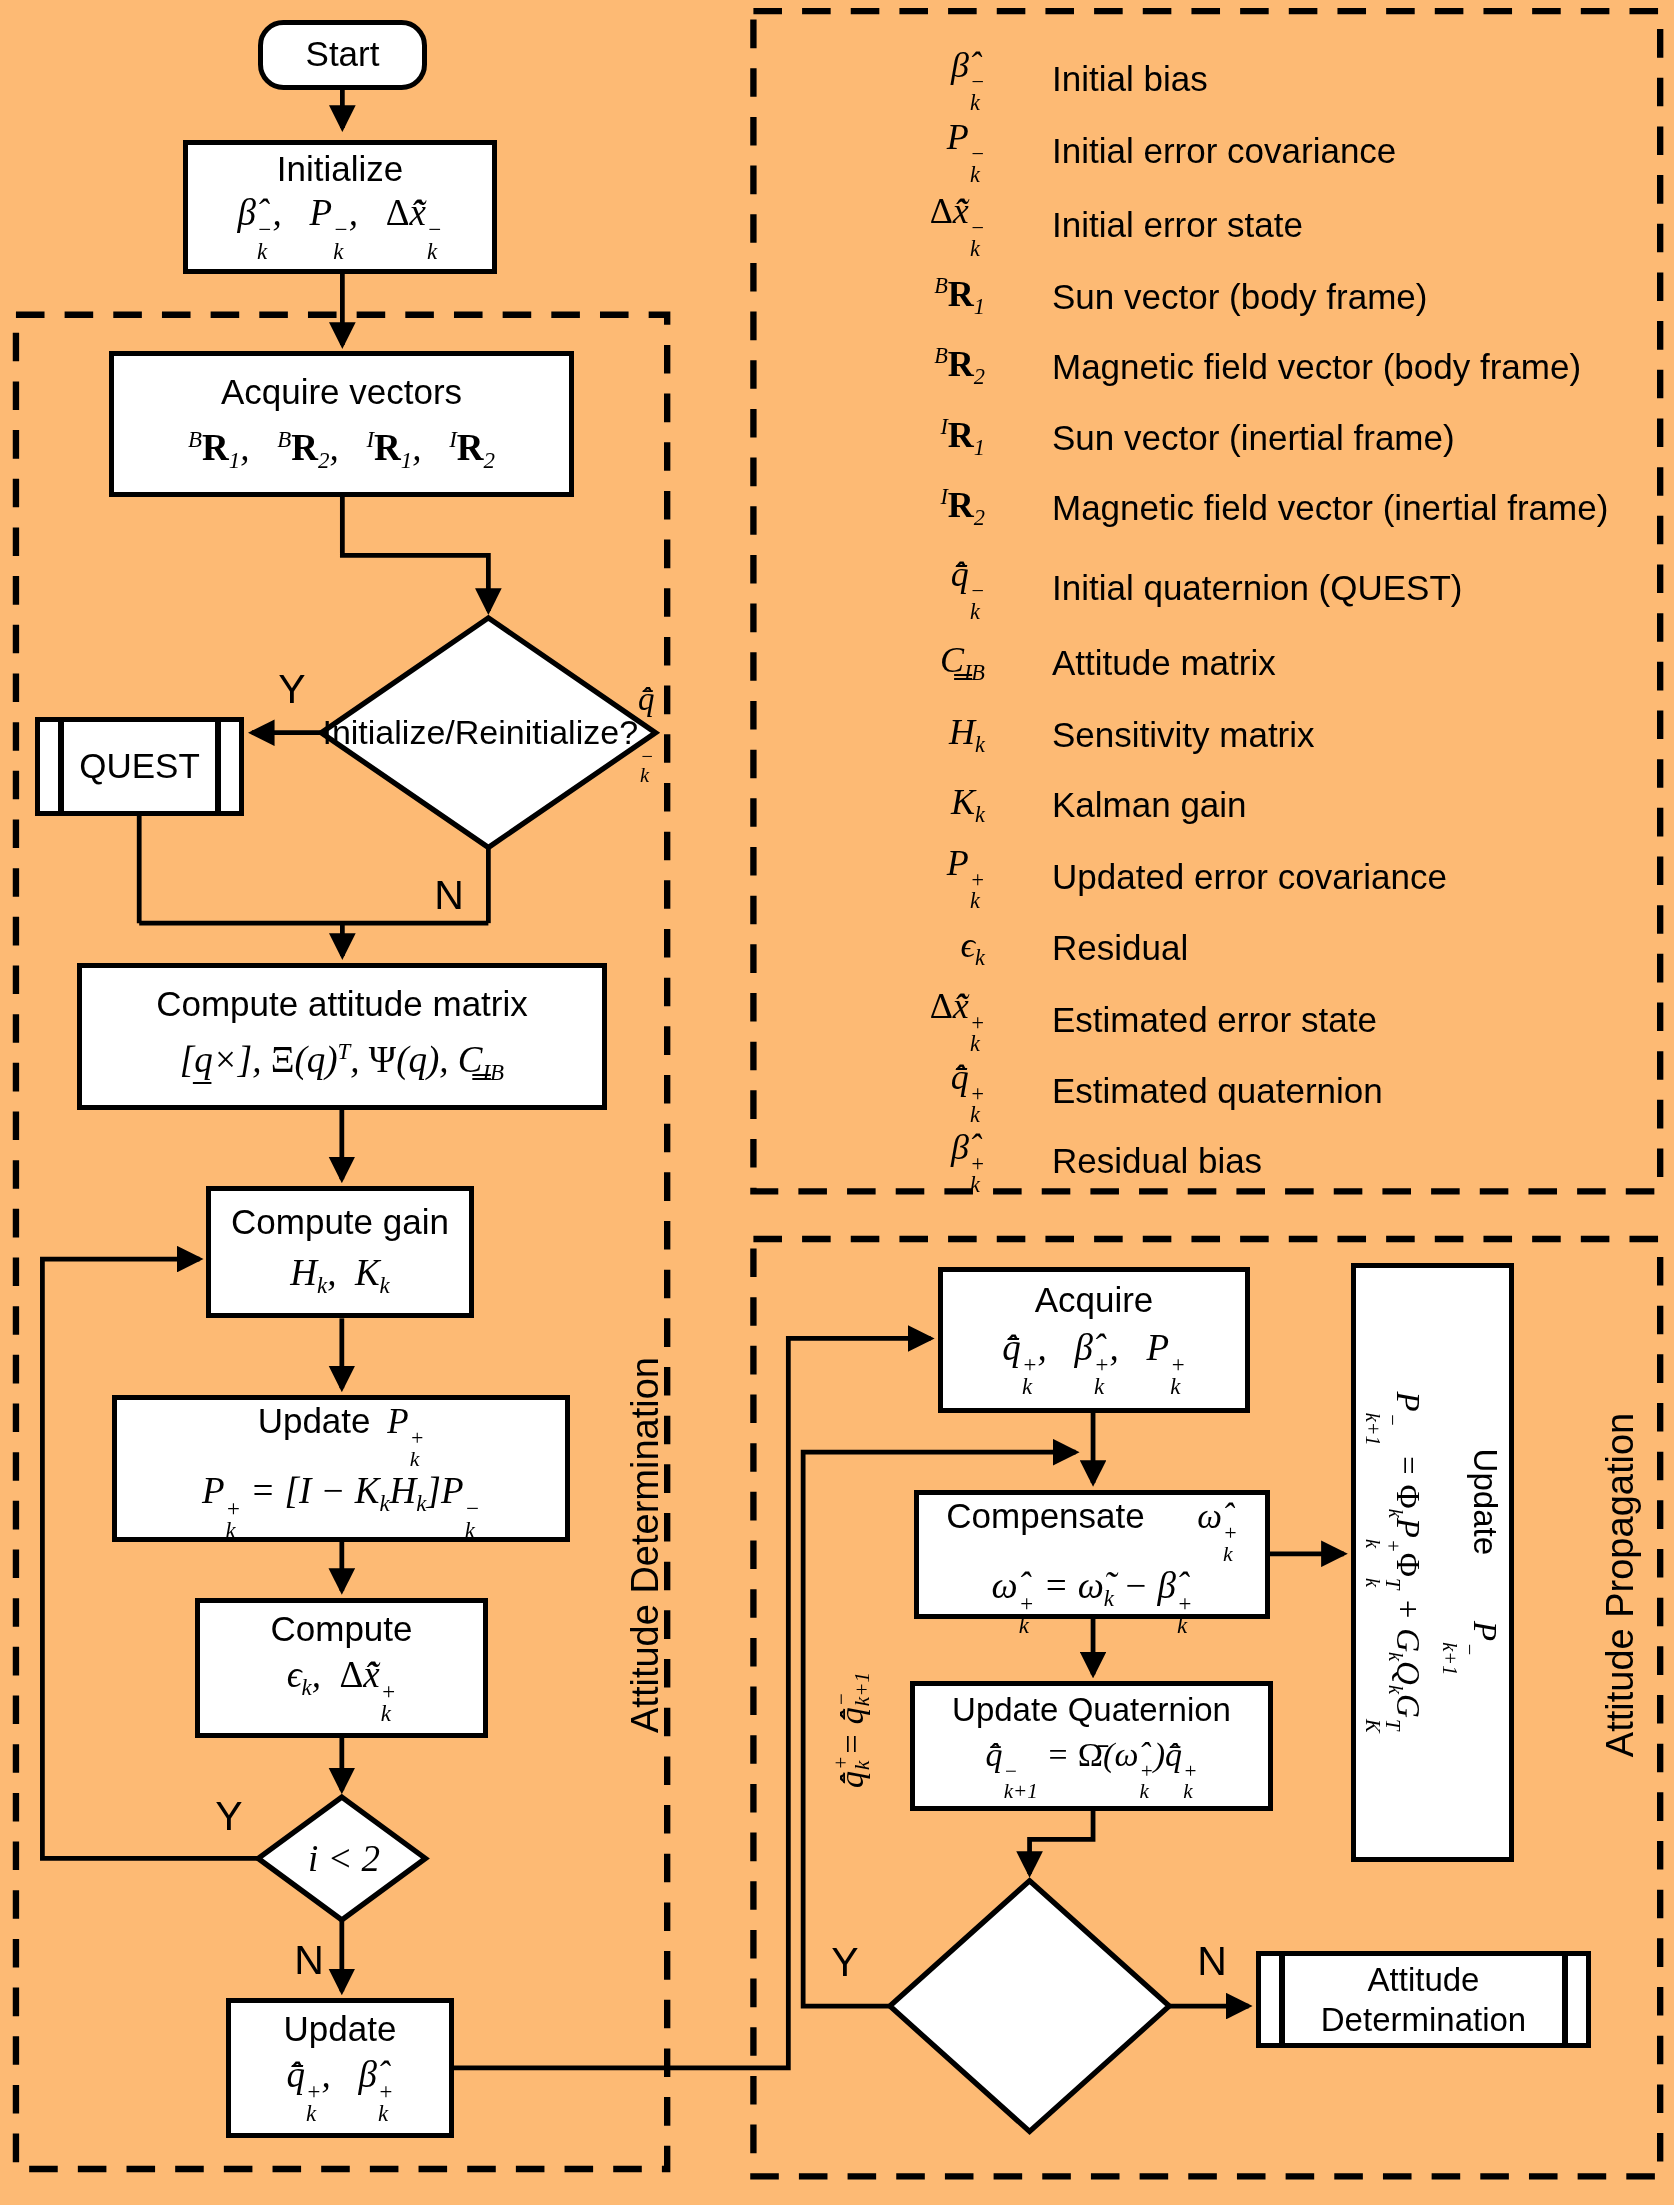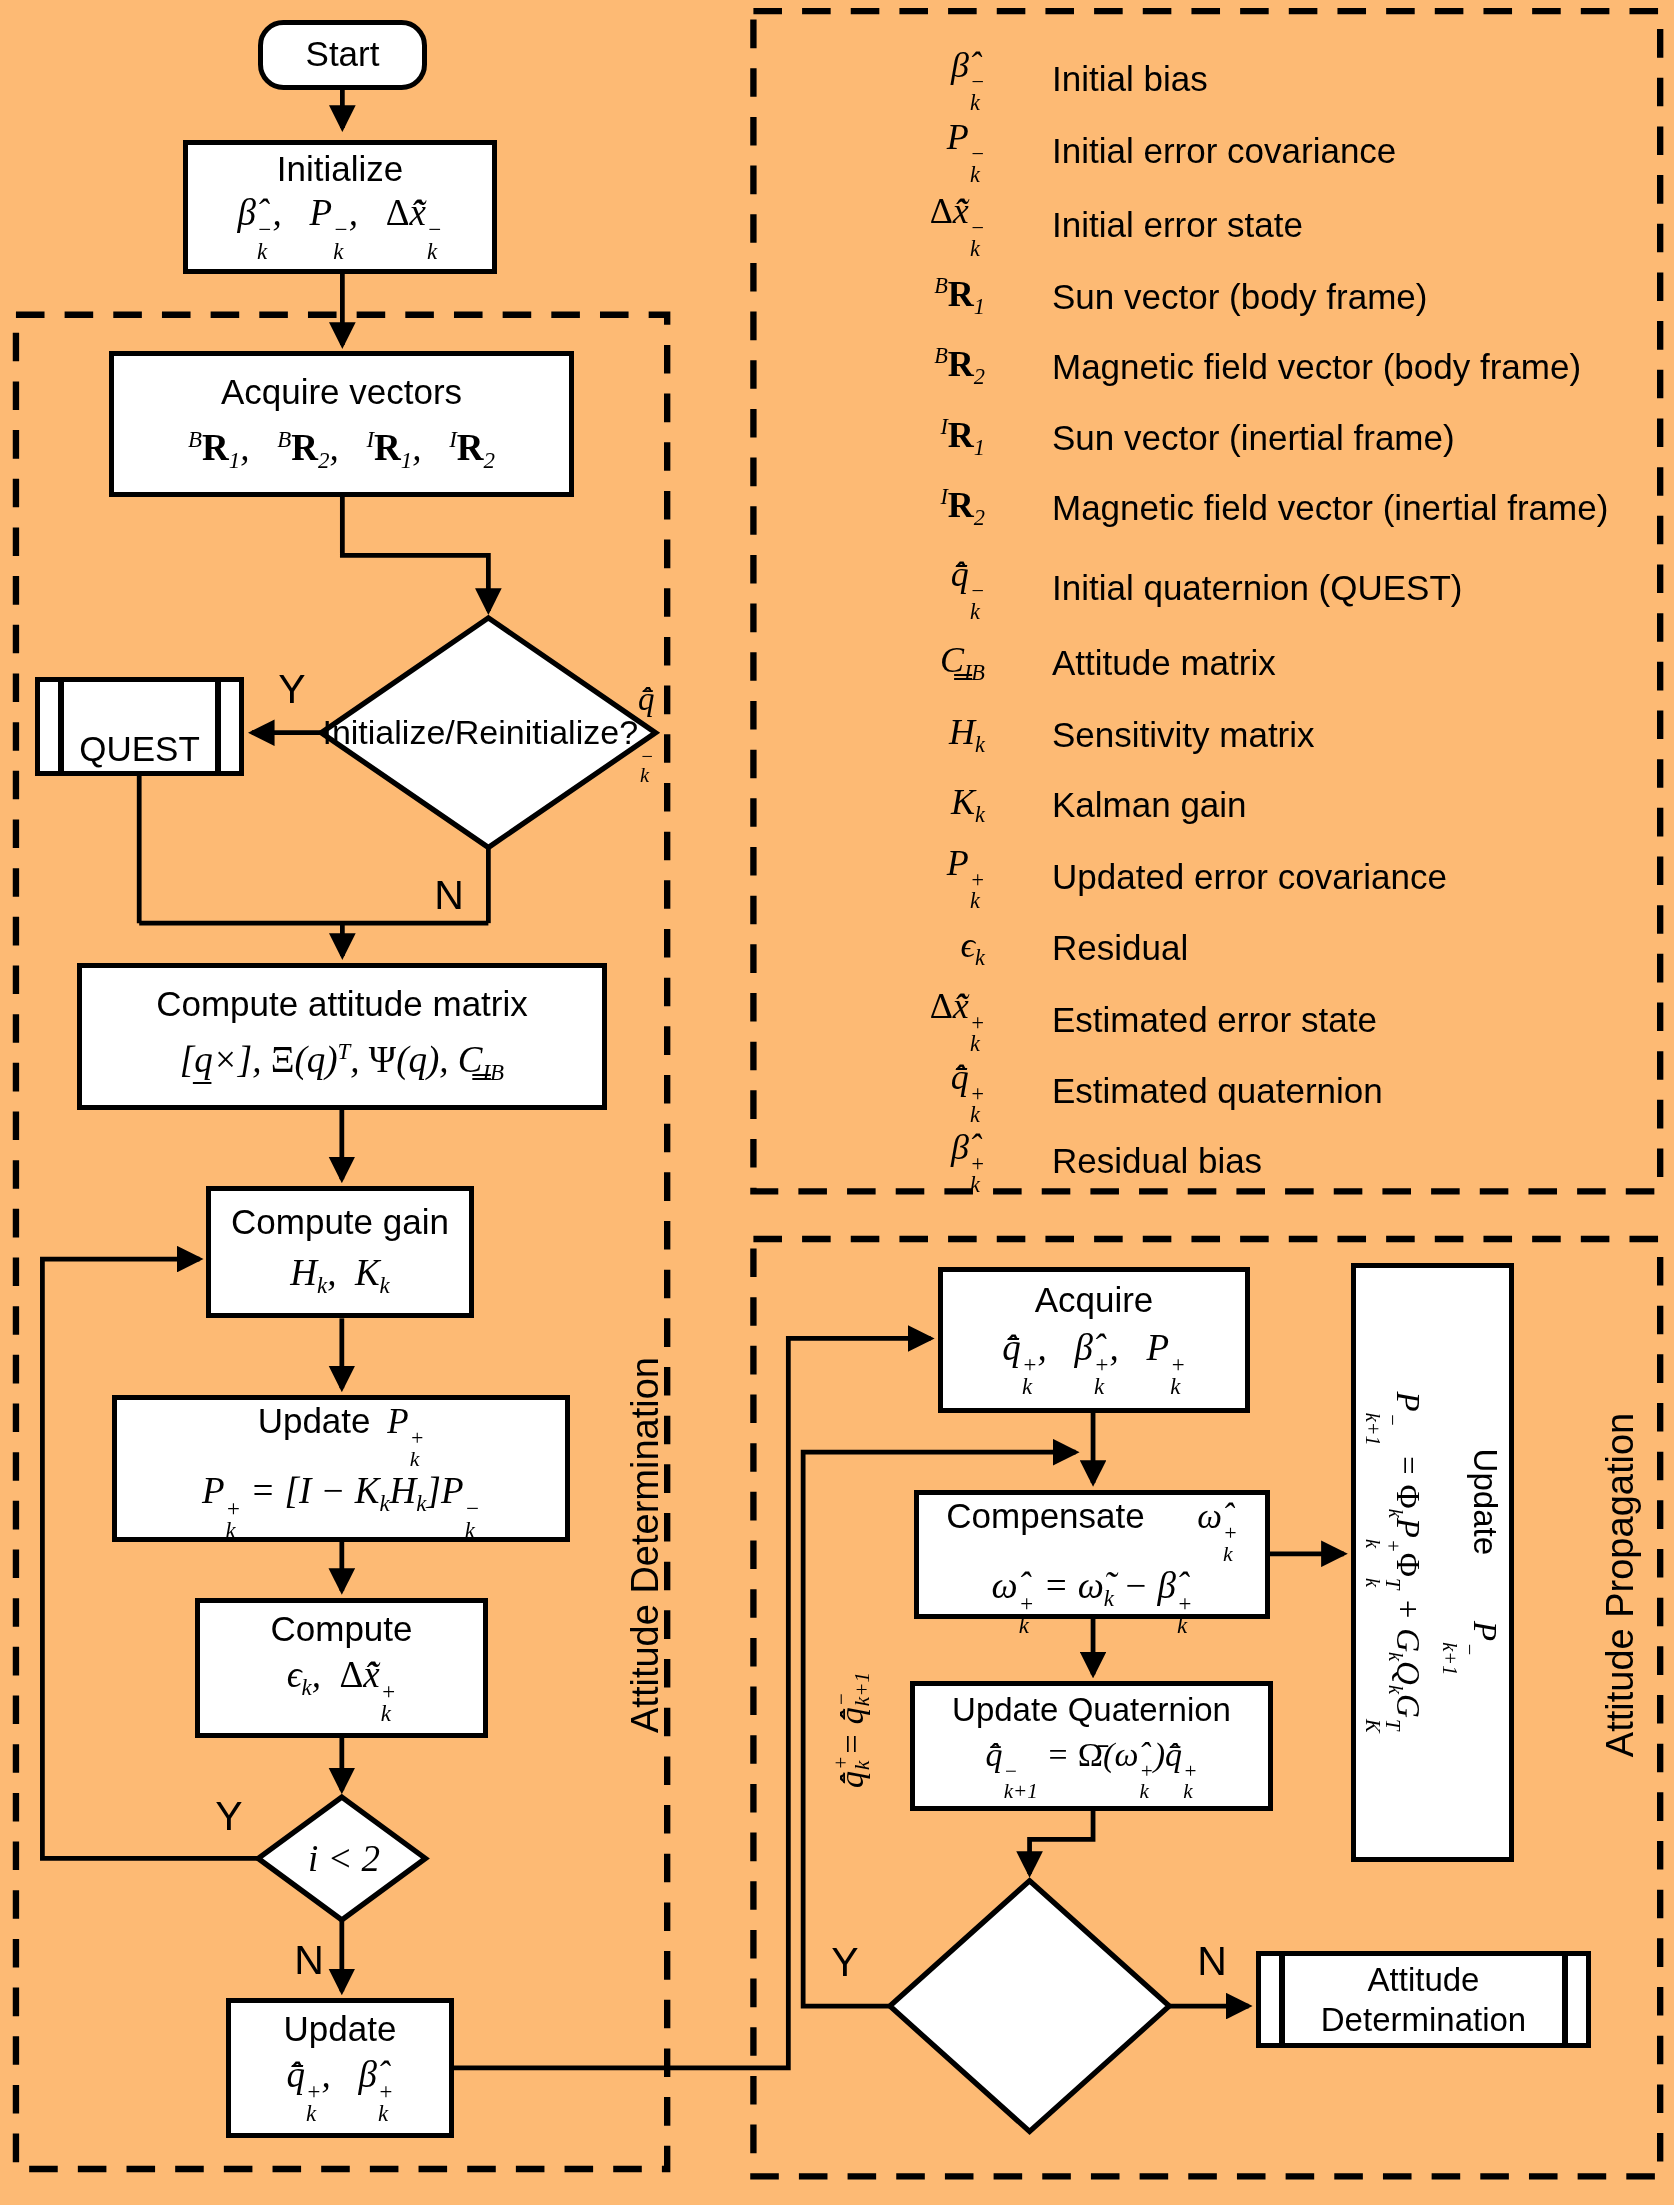--- a/index.html
+++ b/index.html
@@ -108,21 +108,21 @@
     <span class="sf" style="font-size:34px">Initialize/</span>
     <span class="sf" style="font-size:34px">Reinitialize?</span>
     <span class="m" style="font-size:33px">q̄̂<span class="ss">
           <sup>−</sup>
           <sub>k</sub>
         </span></span>
   </div>
   <span class="lab sf" style="left:292px;top:689px">Y</span>
   <span class="lab sf" style="left:449px;top:895px">N</span>
 
-  <div class="box" style="left:35px;top:677px;width:209px;height:99px;justify-content:flex-end">
+  <div class="box" style="left:35px;top:717px;width:209px;height:99px;justify-content:center">
     <span class="pbar" style="left:18px"></span>
     <span class="pbar" style="right:18px"></span>
     <span class="sf title">QUEST</span>
   </div>
 
   <div class="box" style="left:77px;top:963px;width:530px;height:147px">
     <span class="sf title">Compute attitude matrix</span>
     <span class="m math">[q̲×], <span class="up">Ξ</span>(q)<sup>T</sup>, <span class="up">Ψ</span>(q), C̳<sub>IB</sub></span>
   </div>
 

